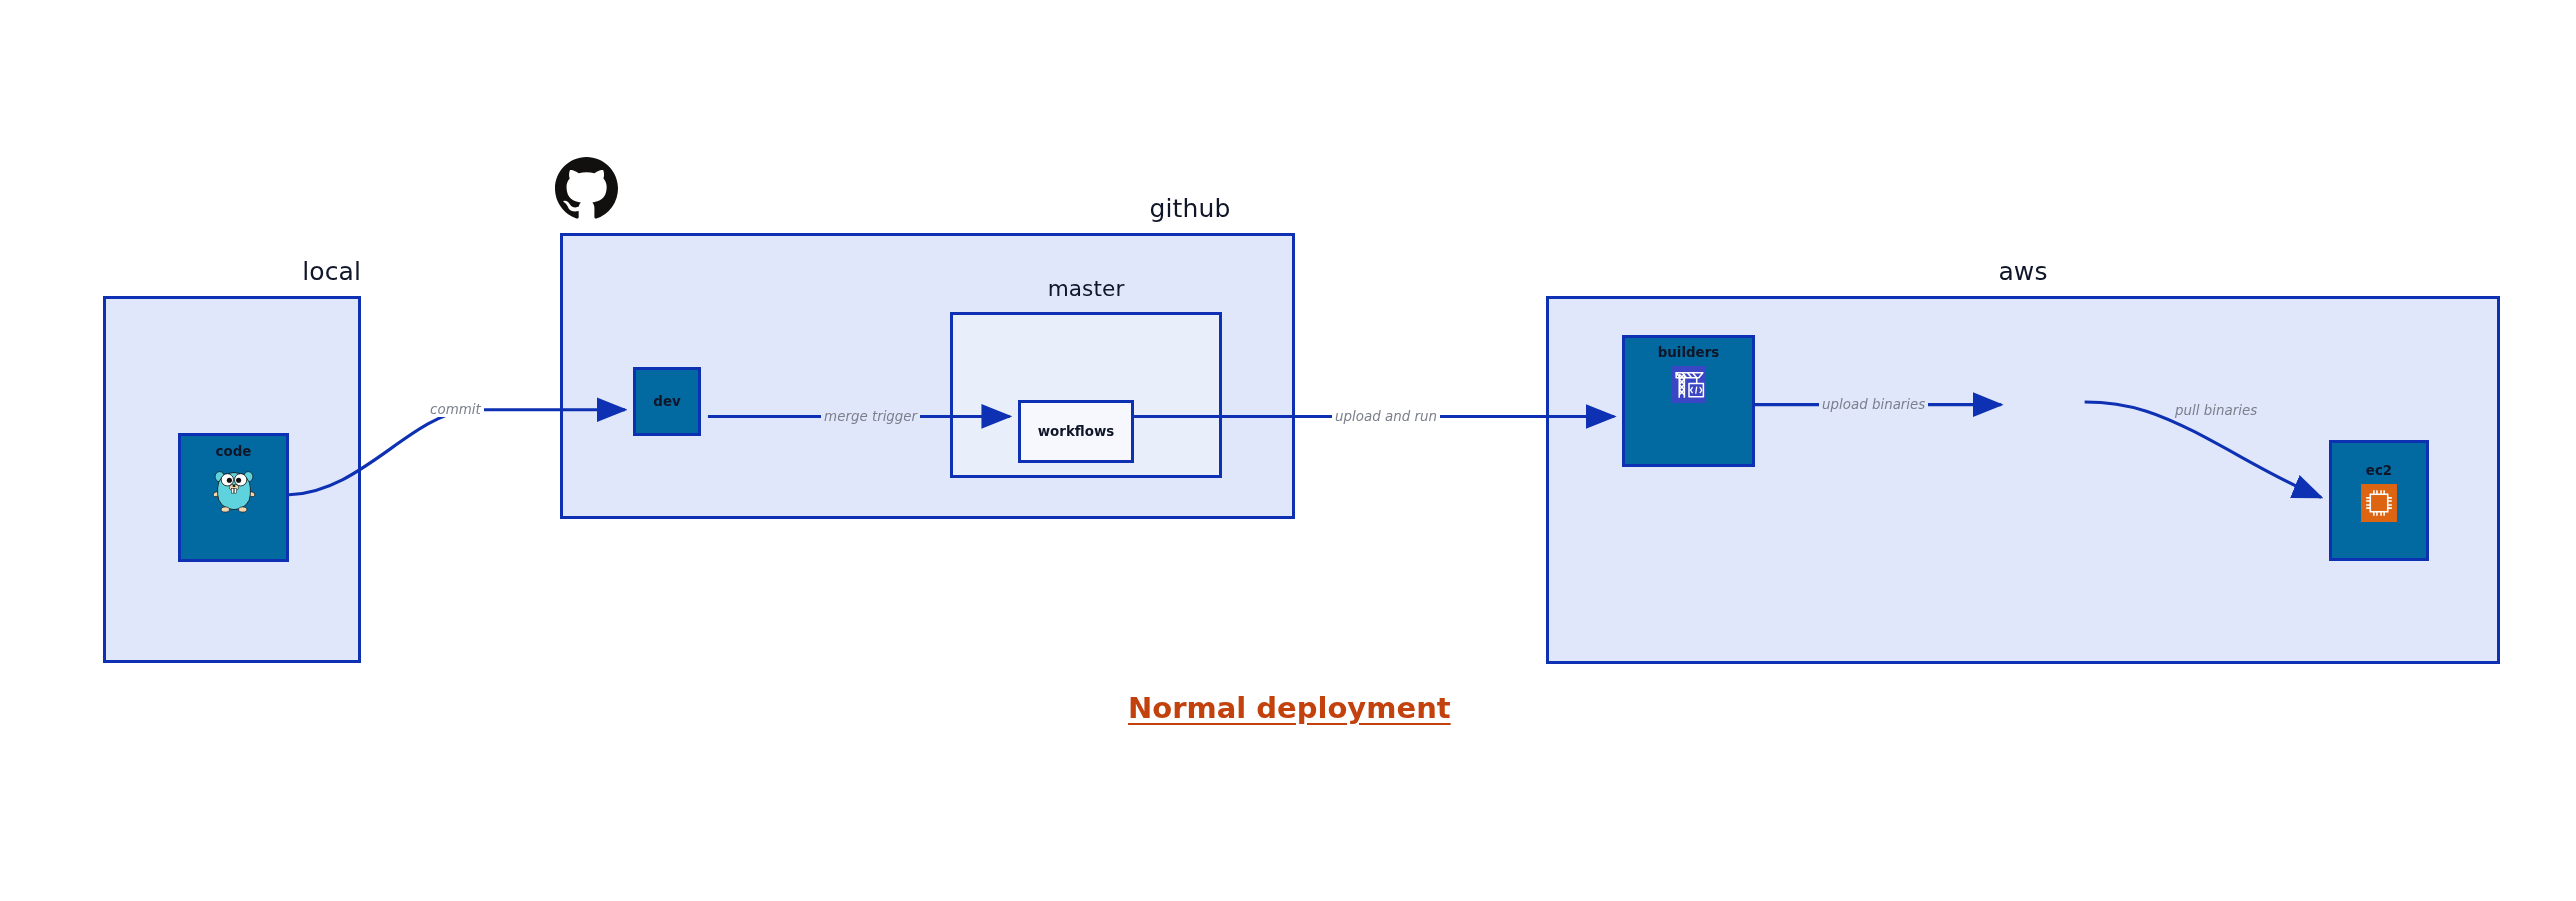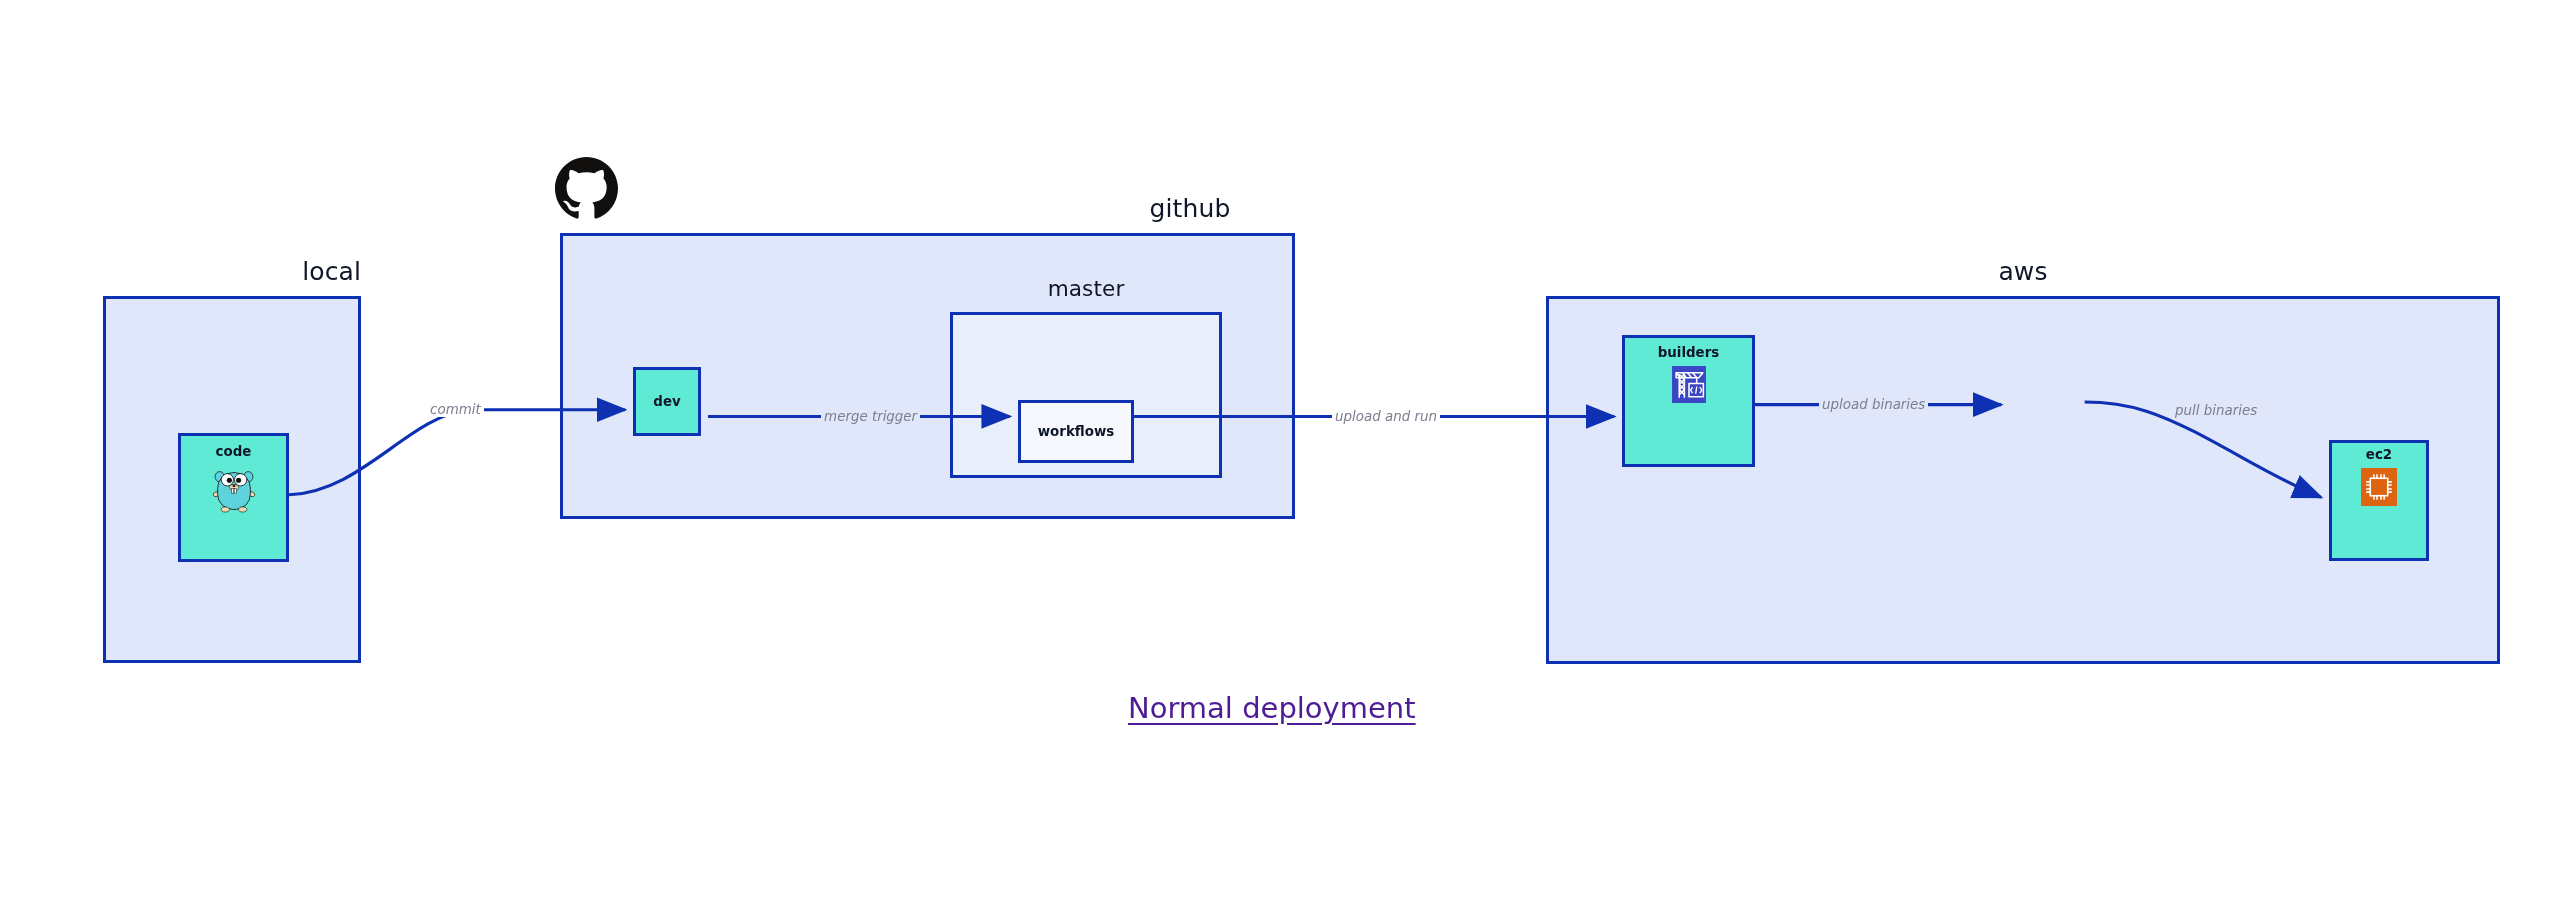--- a/index.html
+++ b/index.html
@@ -34,21 +34,21 @@
     letter-spacing: 0.1px;
     white-space: nowrap;
     text-align: right;
     line-height: 1;
   }
 
   
   .node {
     position: absolute;
     box-sizing: border-box;
-    background: #5eead4;
+    background: #0369a1;
     border: 3.1px solid #0e31b3;
     display: flex;
     flex-direction: column;
     align-items: center;
   }
   .node-title {
     color: #0f1628;
     font-size: 13.4px;
     font-weight: 700;
     line-height: 1;
@@ -85,23 +85,23 @@
     line-height: 1;
     padding: 1px 3.1px;
   }
   .edge-label.on-group {
     background: transparent;
   }
 
   
   #caption {
     position: absolute;
-    color: #4c1d95;
+    color: #c2410c;
     font-size: 29px;
-    font-weight: 400;
+    font-weight: 700;
     text-decoration: underline;
     text-underline-offset: 5.2px;
     white-space: nowrap;
     line-height: 1;
   }
 
   
   #github-mark {
     position: absolute;
   }
@@ -183,21 +183,21 @@
           <path d="M48 23 L48 34"></path>
 
           <rect x="33" y="34" width="28" height="26"></rect>
           <path d="M40 41 L36 47 L40 53 M54 41 L58 47 L54 53 M48 40 L46 54" stroke-width="2.6"></path>
         </g>
       </svg>
     </div>
   </div>
 
 
-  <div class="node" style="left:2329px; top:440px; width:100px; height:121px; padding-top:5px;">
+  <div class="node" style="left:2329px; top:440px; width:100px; height:121px; padding-top:21px;">
     <div class="node-title">ec2</div>
     <div class="node-art" style="margin-top:6.2px;">
       <svg width="36" height="38" viewBox="0 0 70 74" xmlns="http://www.w3.org/2000/svg">
         <rect x="0" y="0" width="70" height="74" fill="#dd6512"></rect>
         <g fill="none" stroke="#ffffff" stroke-width="3">
           <rect x="18" y="20" width="34" height="34"></rect>
           <path d="M25 12 L25 20 M31 12 L31 20 M39 12 L39 20 M45 12 L45 20"></path>
           <path d="M25 54 L25 62 M31 54 L31 62 M39 54 L39 62 M45 54 L45 62"></path>
           <path d="M10 27 L18 27 M10 33 L18 33 M10 41 L18 41 M10 47 L18 47"></path>
           <path d="M52 27 L60 27 M52 33 L60 33 M52 41 L60 41 M52 47 L60 47"></path>

